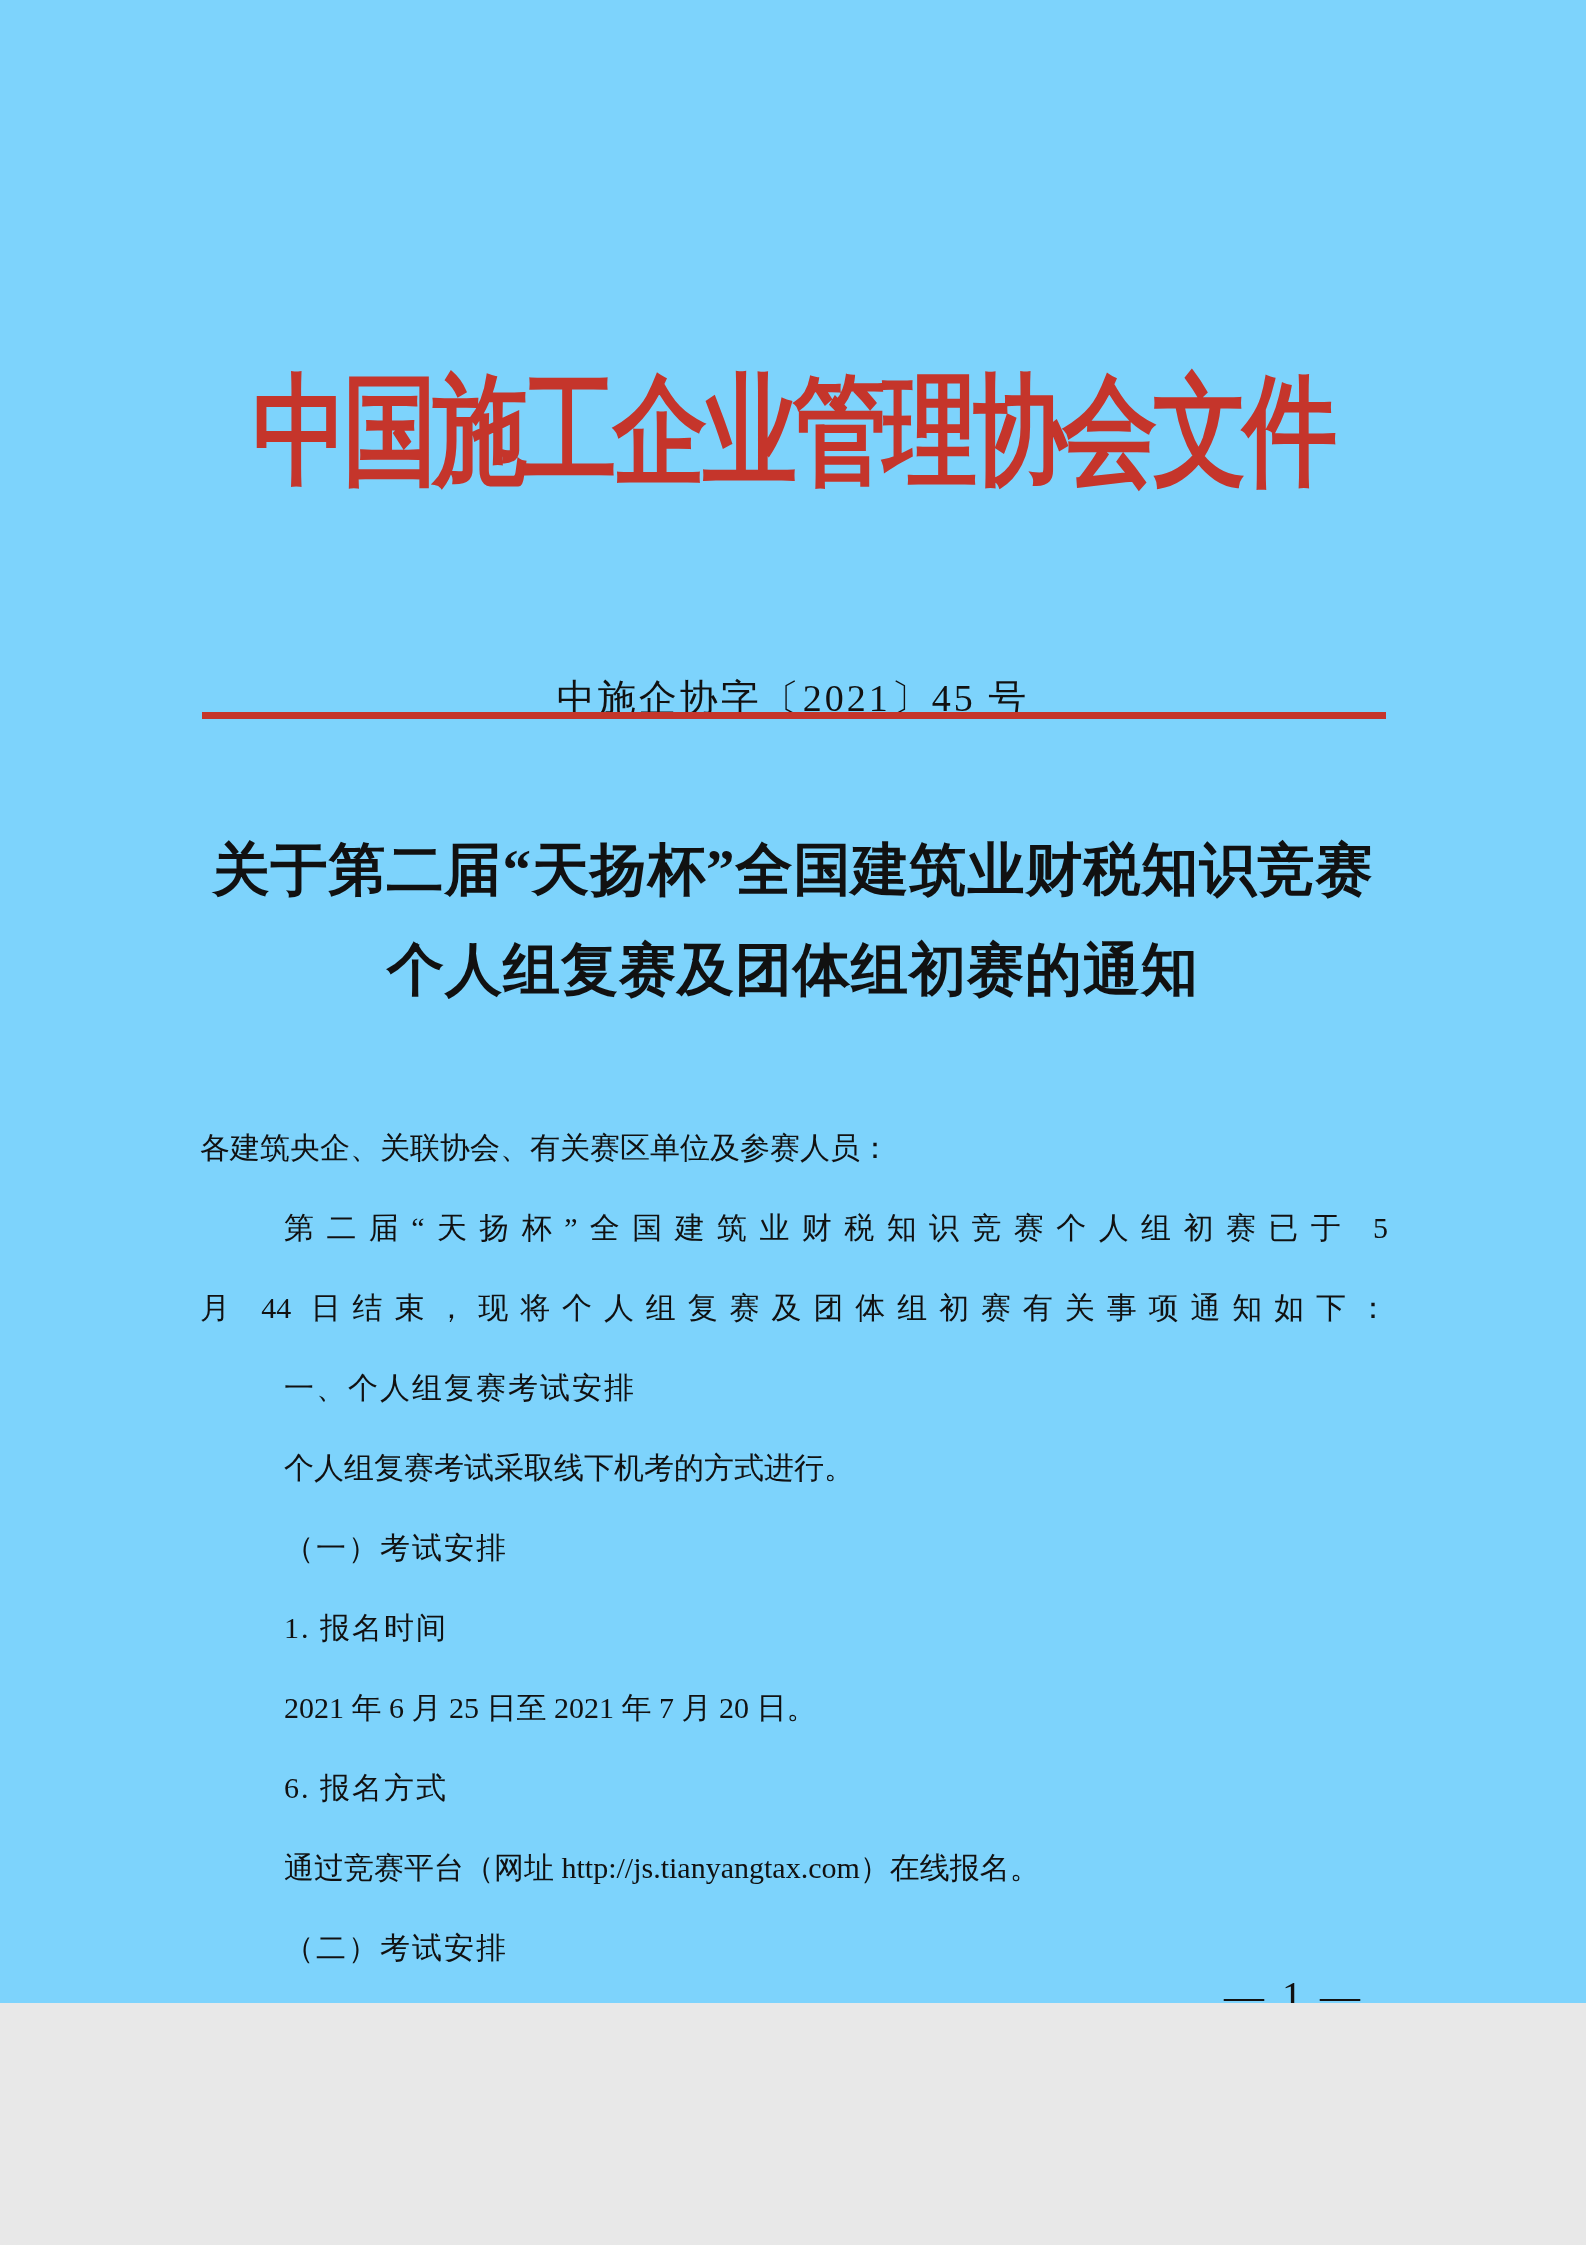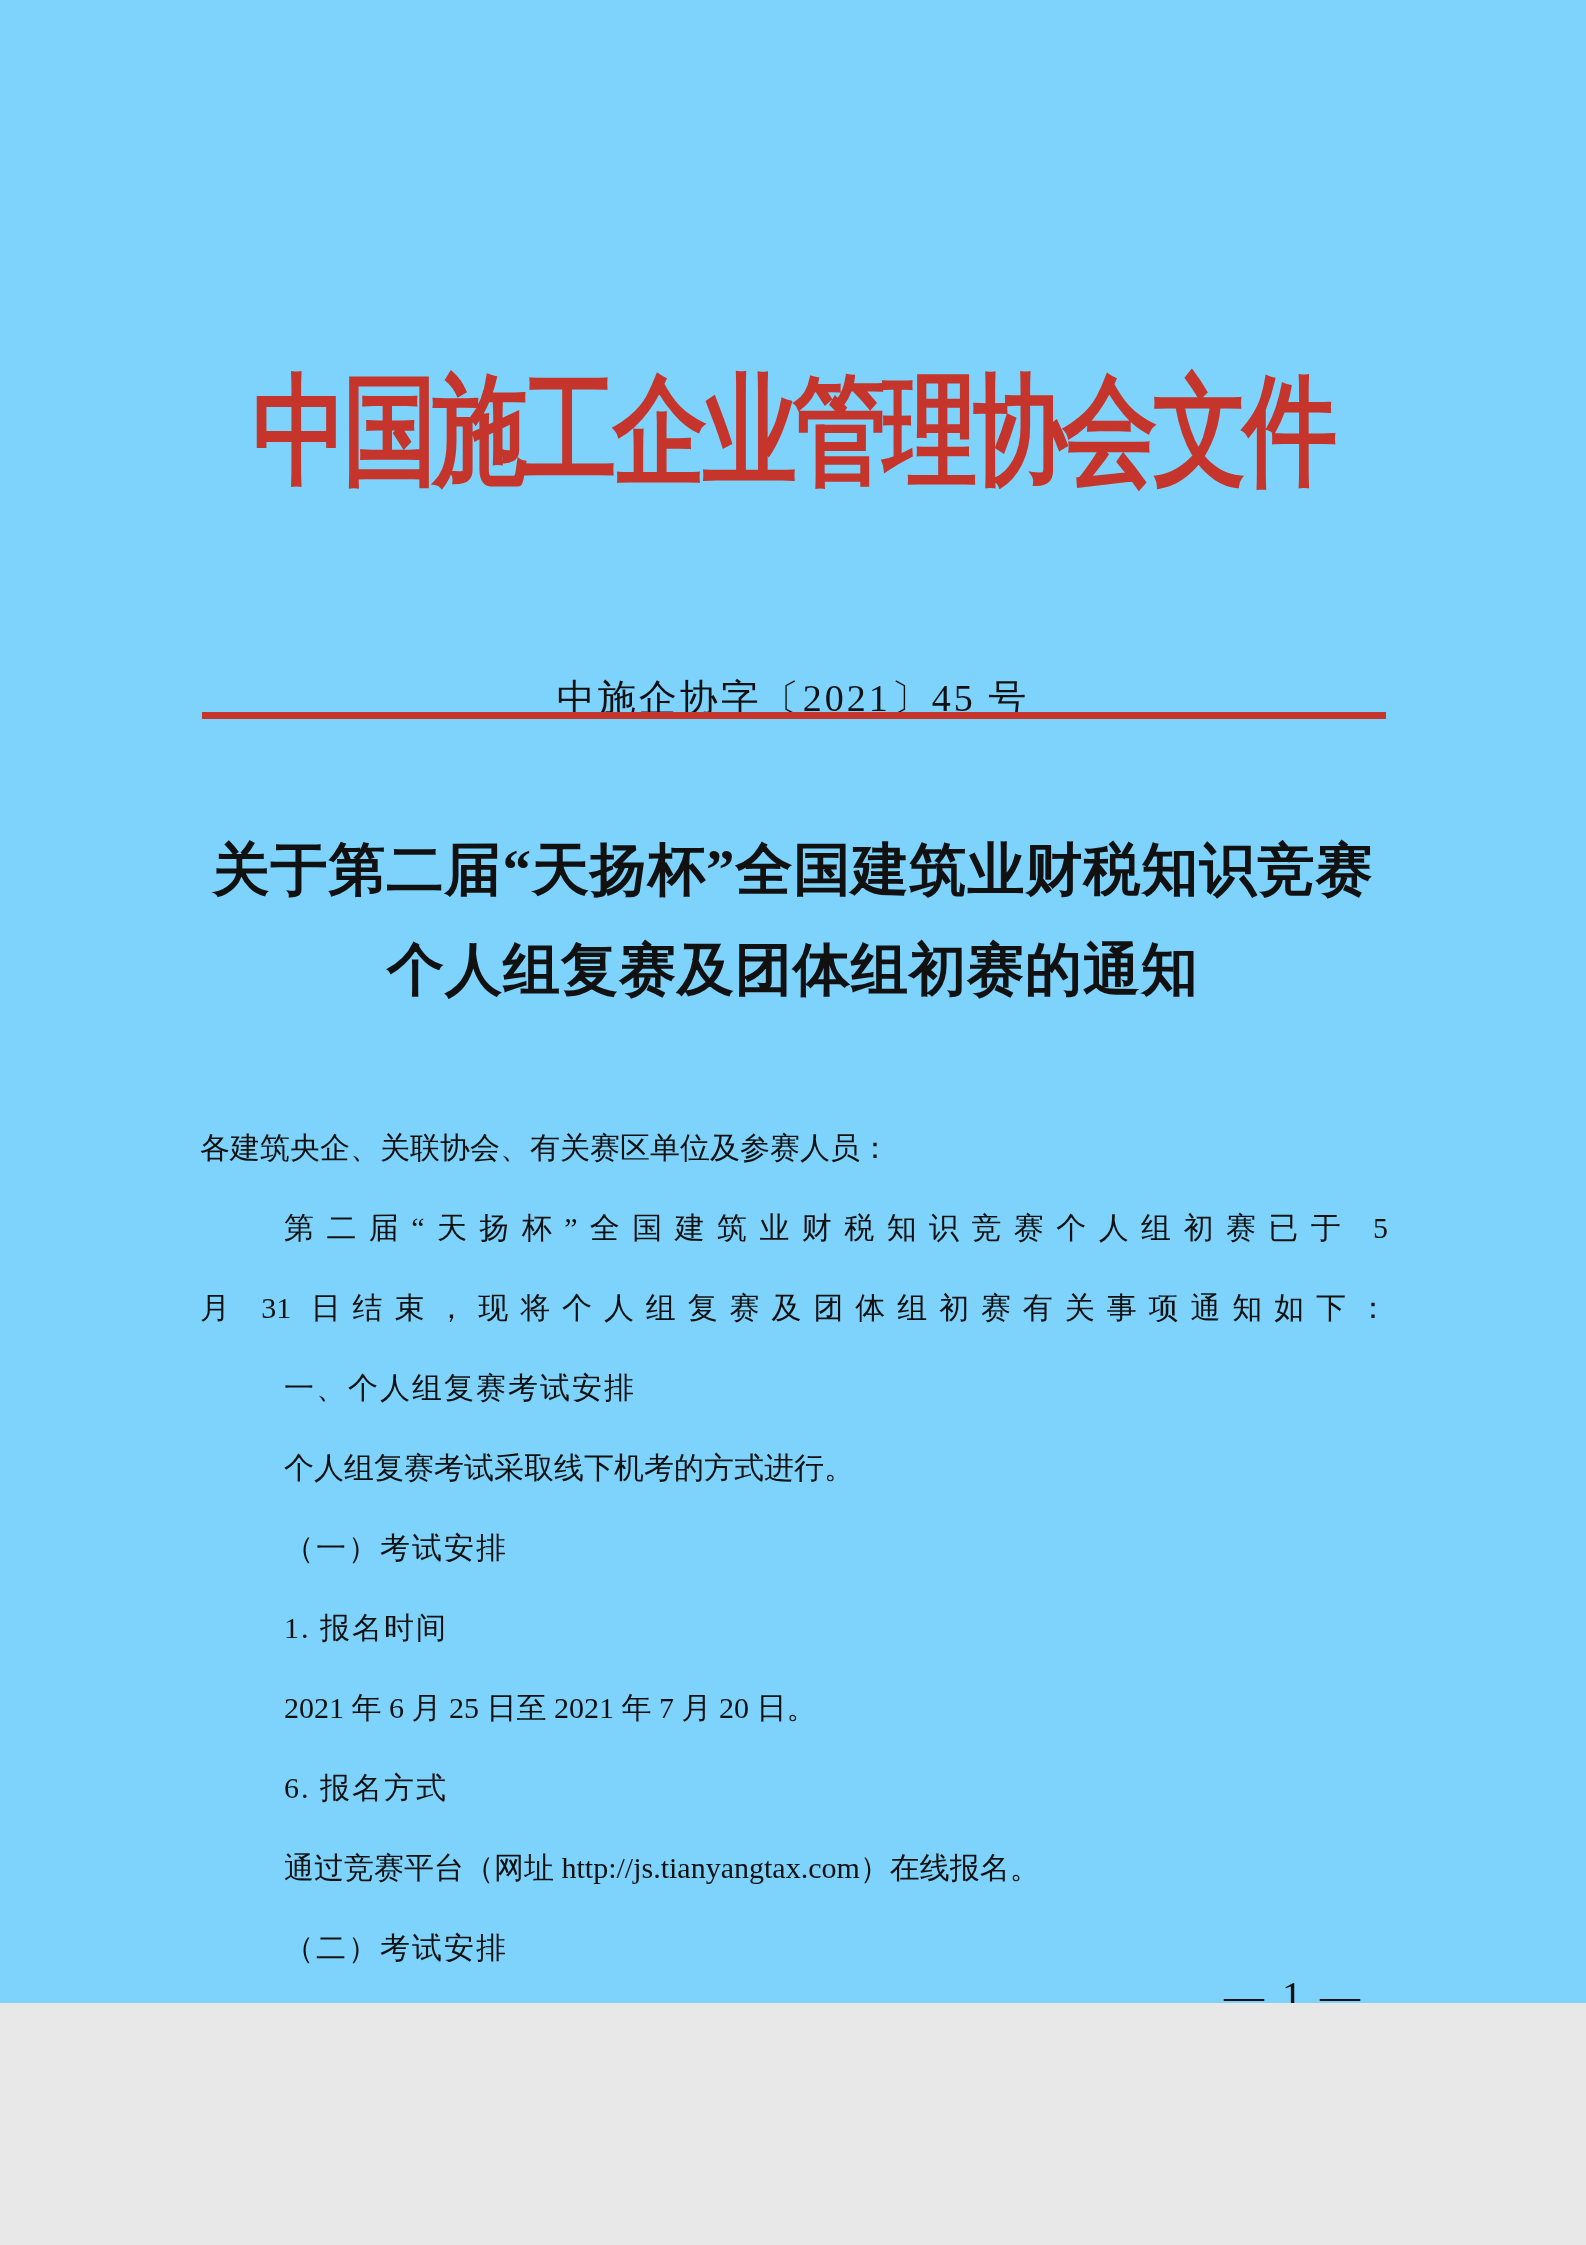--- a/index.html
+++ b/index.html
@@ -106,21 +106,21 @@
   <div class="red-rule"></div>
 
   <h1 class="doc-title">
     <span class="t-line">关于第二届“天扬杯”全国建筑业财税知识竞赛</span>
     <span class="t-line">个人组复赛及团体组初赛的通知</span>
   </h1>
 
   <div class="body-block">
     <div class="line">各建筑央企、关联协会、有关赛区单位及参赛人员：</div>
     <div class="line indent stretch">第二届“天扬杯”全国建筑业财税知识竞赛个人组初赛已于 5</div>
-    <div class="line stretch">月 31 日结束，现将个人组复赛及团体组初赛有关事项通知如下：</div>
+    <div class="line stretch">月 44 日结束，现将个人组复赛及团体组初赛有关事项通知如下：</div>
     <div class="line indent heiti">一、个人组复赛考试安排</div>
     <div class="line indent">个人组复赛考试采取线下机考的方式进行。</div>
     <div class="line indent kaiti">（一）考试安排</div>
     <div class="line indent kaiti">1. 报名时间</div>
     <div class="line indent">2021 年 6 月 25 日至 2021 年 7 月 20 日。</div>
     <div class="line indent kaiti">6. 报名方式</div>
     <div class="line indent">通过竞赛平台（网址 http://js.tianyangtax.com）在线报名。</div>
     <div class="line indent kaiti">（二）考试安排</div>
   </div>
 

